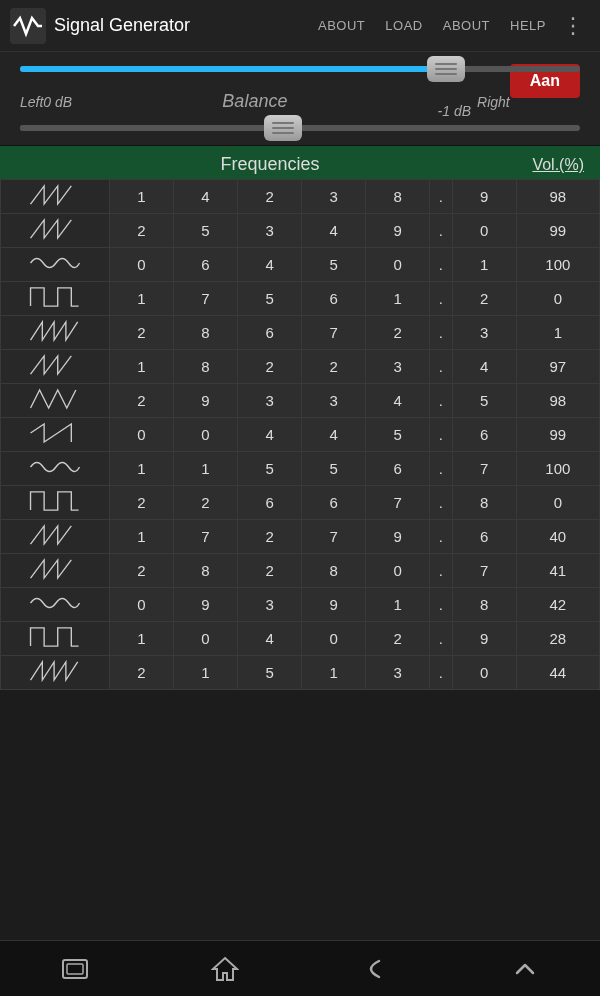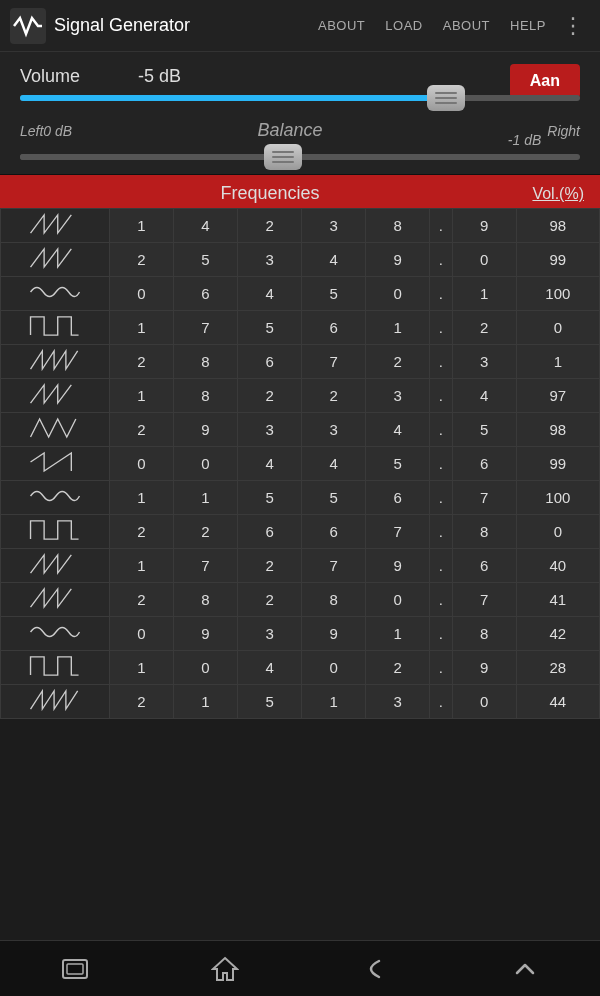--- a/index.html
+++ b/index.html
@@ -173,21 +173,21 @@
       overflow: hidden;
       display: flex;
       flex-direction: column;
     }
 
     .freq-header {
       display: flex;
       justify-content: space-between;
       align-items: center;
       padding: 8px 16px 4px 16px;
-      background: #b91c1c;
+      background: #14532d;
     }
 
     .freq-title {
       font-size: 18px;
       color: #ddd;
       font-weight: normal;
       flex: 1;
       text-align: center;
     }
     .vol-pct-title {
@@ -281,24 +281,20 @@
   <button class="top-btn">HELP</button>
   <span class="more-icon">⋮</span>
 </div>
 
 <div class="main-content">
 
   <div class="controls-panel">
 
     <button class="aan-btn">Aan</button>
 
-    <div class="control-row">
-      <span class="control-label">Volume</span>
-      <span class="control-value">-5 dB</span>
-    </div>
     <div class="slider-container">
       <div class="slider-track">
         <div class="slider-fill-volume"></div>
         <div class="slider-thumb" style="left: 76%;">
           <div class="thumb-line"></div>
           <div class="thumb-line"></div>
           <div class="thumb-line"></div>
         </div>
       </div>
     </div>

